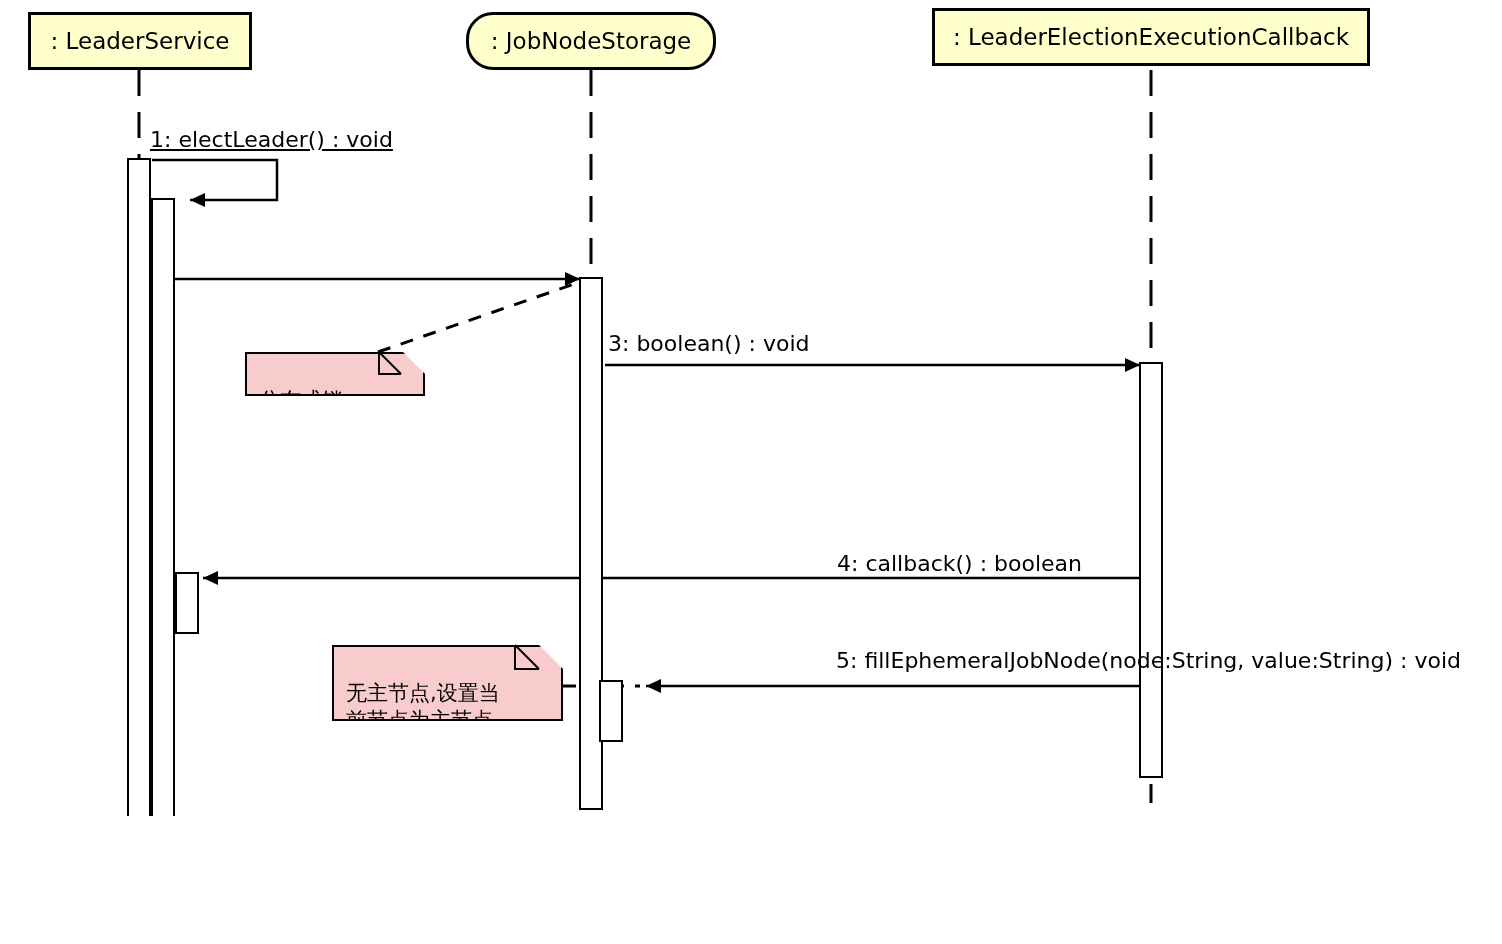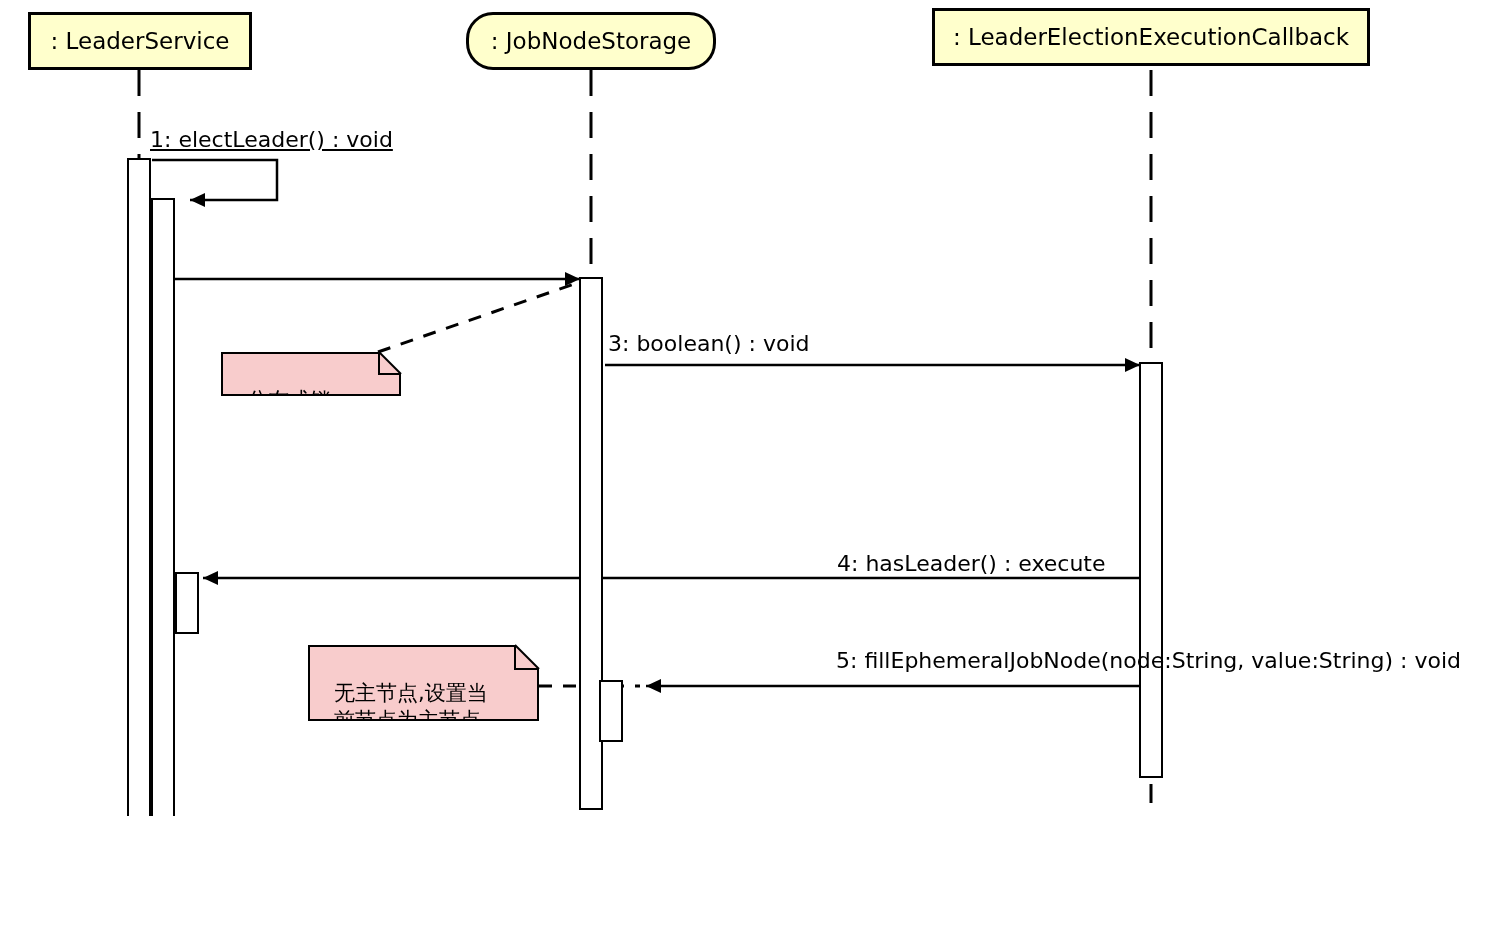--- a/index.html
+++ b/index.html
@@ -50,22 +50,23 @@
   }
   .note {
     position: absolute;
     box-sizing: border-box;
     background: #F8CCCC;
     border: 2px solid #000000;
     font-family: "DejaVu Sans", sans-serif;
     font-size: 21px;
     color: #000000;
     line-height: 1.32;
-    padding: 5px 8px 4px 24px;
+    padding: 5px 8px 4px 12px;
     white-space: pre-line;
+    margin-left: 24px;
   }
   .activation {
     position: absolute;
     box-sizing: border-box;
     background: #ffffff;
     border: 2px solid #000000;
   }
 </style>
 </head>
 <body>
@@ -135,21 +136,21 @@
 
   <div class="activation" style="left:599px; top:680px; width:24px; height:62px;"></div>
 
   <div class="activation" style="left:1139px; top:362px; width:24px; height:416px;"></div>
 
   <div class="msg-label" style="left:150px; top:127px;text-decoration:underline;">1: electLeader() : void</div>
 
 
   <div class="msg-label" style="left:608px; top:331px;">3: boolean() : void</div>
 
-  <div class="msg-label" style="left:837px; top:551px;">4: hasLeader() : execute</div>
+  <div class="msg-label" style="left:837px; top:551px;">4: callback() : boolean</div>
 
   <div class="msg-label" style="left:836px; top:648px;">5: fillEphemeralJobNode(node:String, value:String) : void</div>
 
   <div class="note" style="left:221px; top:352px; width:180px; height:44px;
        clip-path: polygon(0 0, calc(100% - 22px) 0, 100% 22px, 100% 100%, 0 100%);">
     <span>分布式锁</span>
   </div>
   <svg class="layer" viewBox="0 0 1502 944" xmlns="http://www.w3.org/2000/svg">
     <path d="M379,352 L379,374 L401,374" fill="none" stroke="#000000" stroke-width="2"></path>
     <path d="M379,352 L401,374" fill="none" stroke="#000000" stroke-width="2"></path>

